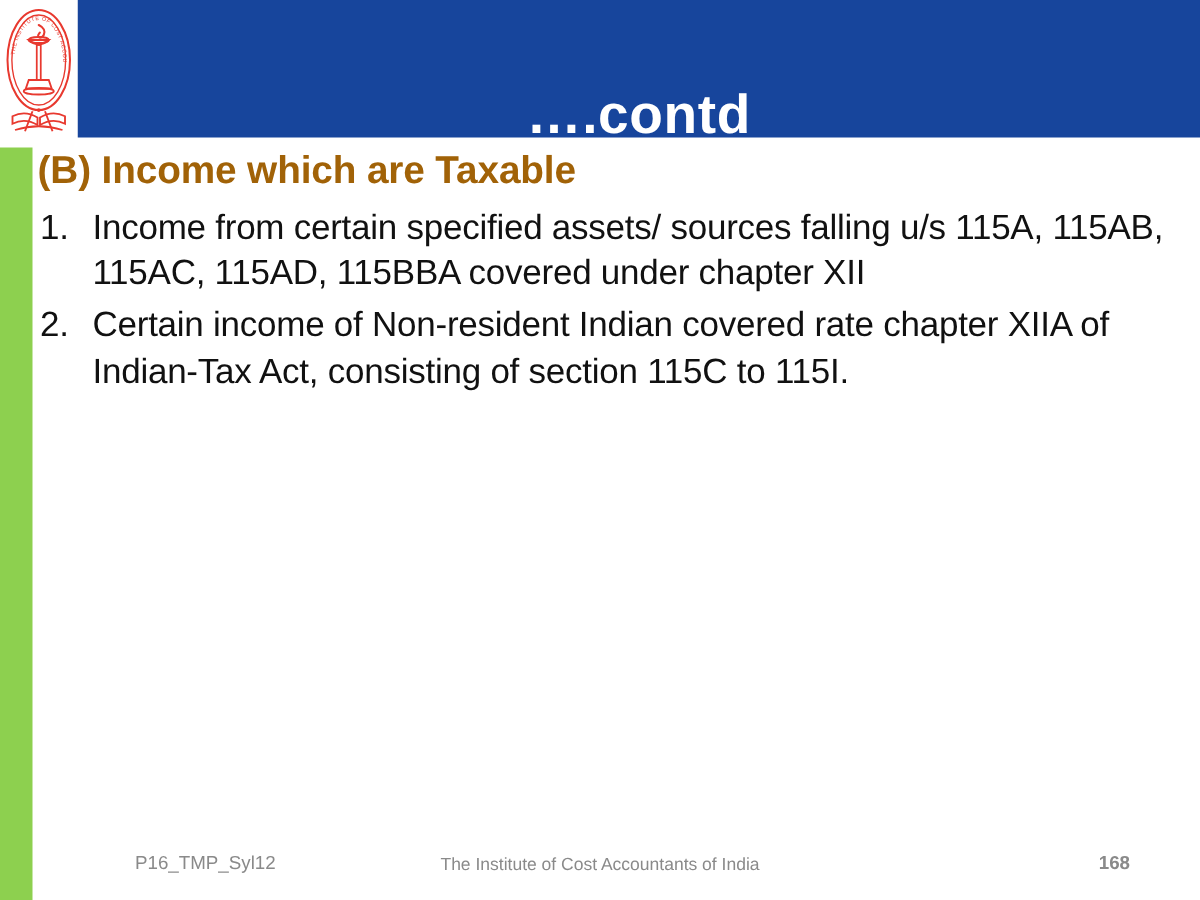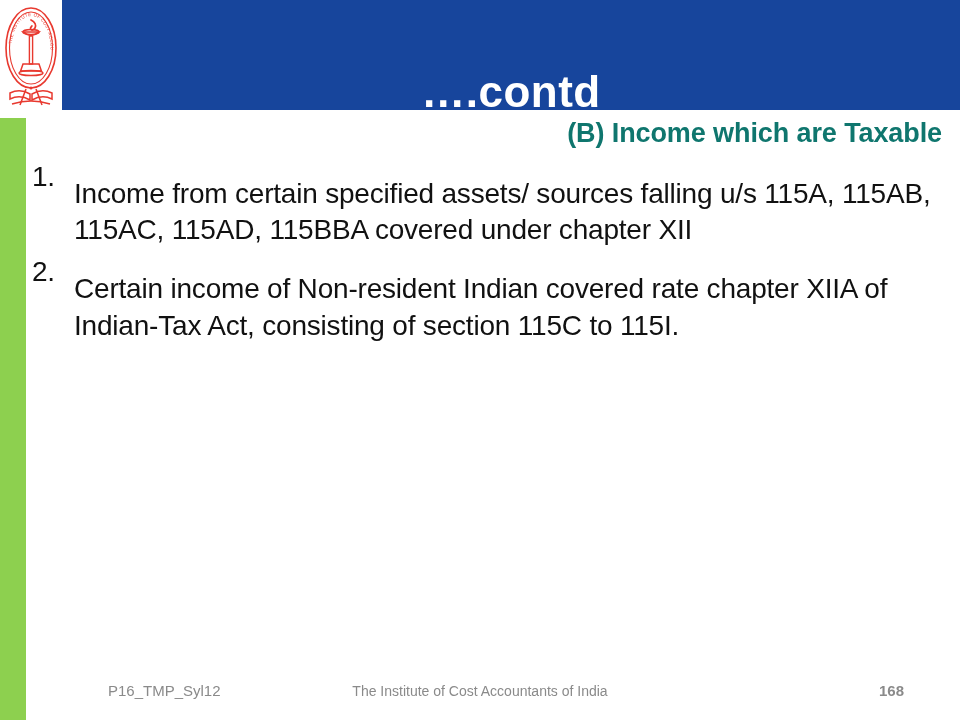--- a/index.html
+++ b/index.html
@@ -73,27 +73,26 @@
 
   
   .content {
     position: absolute;
     left: 30px;
     top: 116px;
     width: 912px;
   }
 
   .sub-heading {
-    font-size: 27px;
+    font-size: 31px;
     font-weight: bold;
-    color: #0f766e;
+    color: #a16207;
     line-height: 1.28;
     margin-bottom: 8px;
     letter-spacing: -0.1px;
-    text-align: right;
   }
 
   .para {
     font-size: 28px;
     color: #111111;
     line-height: 1.30;
     margin-bottom: 10px;
     letter-spacing: -0.2px;
   }
 
@@ -108,21 +107,21 @@
     margin-bottom: 6px;
   }
 
   .num-marker {
     width: 44px;
     flex: 0 0 44px;
     text-align: left;
     padding-left: 2px;
   }
 
-  .num-text { flex: 1 1 auto; margin-top: 17px; }
+  .num-text { flex: 1 1 auto; }
 
   
   .footer {
     position: absolute;
     left: 0;
     bottom: 14px;
     width: 960px;
     height: 24px;
   }
 

